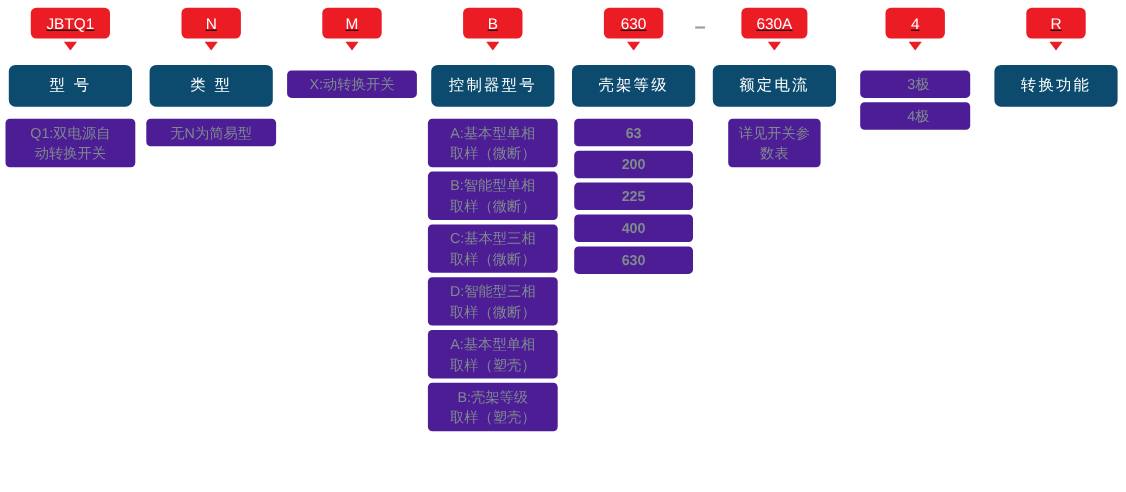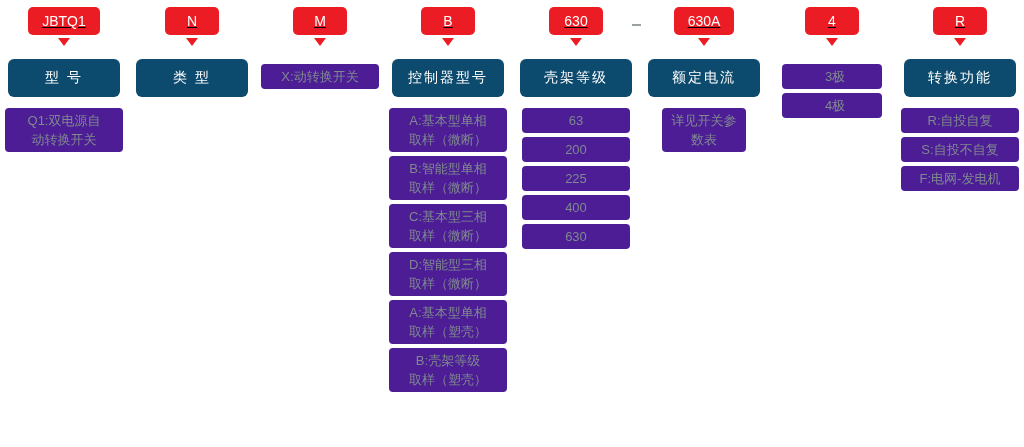--- a/index.html
+++ b/index.html
@@ -112,21 +112,21 @@
     font-size: 13px;
     line-height: 19px;
     text-align: center;
     padding: 3px 6px;
     box-sizing: border-box;
     white-space: pre-line;
     min-width: 60px;
   }
   .chip.wide { width: 118px; }
   .chip.mid  { width: 84px; }
-  .chip.num  { width: 108px; }
+  .chip.num  { width: 108px; font-weight: bold; }
   .chip.pole { width: 100px; padding-left: 12px; }
 
   
   .dash {
     position: absolute;
     left: 632px;
     top: 24px;
     width: 9px;
     height: 2px;
     background: #9aa1a5;
@@ -156,20 +156,23 @@
   <div class="column">
     <div class="badge-slot">
       <div class="badge">N</div>
     </div>
     <div class="arrow-slot">
       <div class="arrow"></div>
     </div>
     <div class="header-slot">
       <div class="header-box">类 型</div>
     </div>
+    <div class="options">
+      <div class="chip wide">无N为简易型</div>
+    </div>
   </div>
 
   <div class="column">
     <div class="badge-slot">
       <div class="badge">M</div>
     </div>
     <div class="arrow-slot">
       <div class="arrow"></div>
     </div>
     <div class="options">
@@ -253,22 +256,17 @@
   <div class="column">
     <div class="badge-slot">
       <div class="badge">R</div>
     </div>
     <div class="arrow-slot">
       <div class="arrow"></div>
     </div>
     <div class="header-slot">
       <div class="header-box">转换功能</div>
     </div>
-    <div class="options">
-      <div class="chip wide">R:自投自复</div>
-      <div class="chip wide">S:自投不自复</div>
-      <div class="chip wide">F:电网-发电机</div>
-    </div>
   </div>
 
 </div>
 
 <div class="dash"></div>
 
 </body></html>

